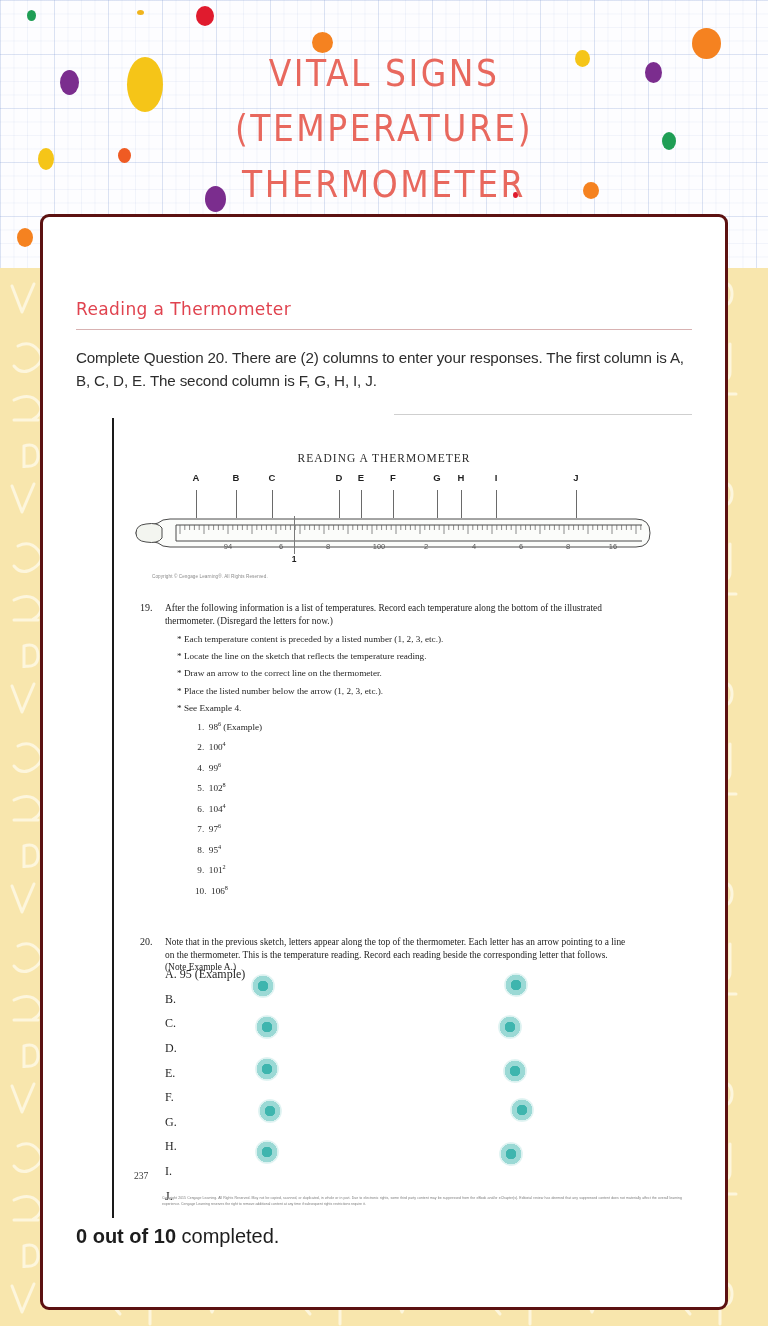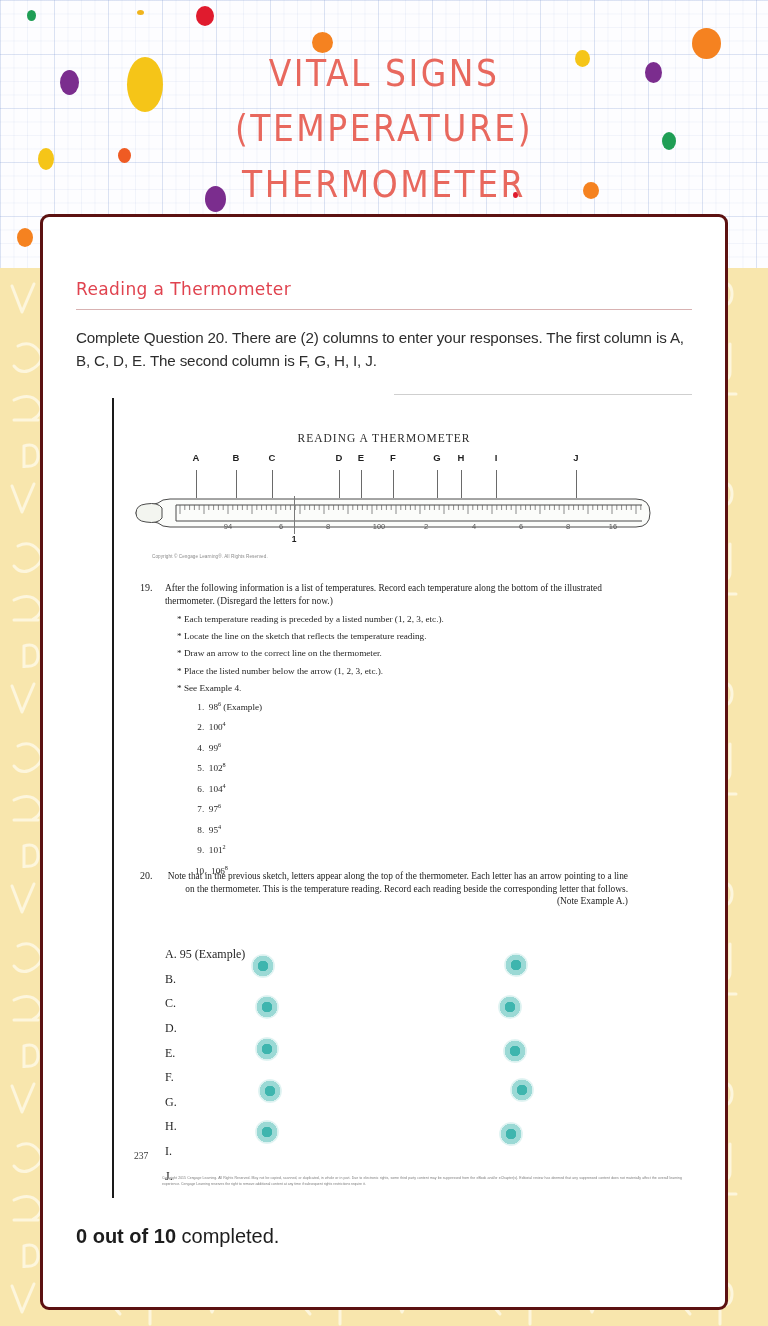--- a/index.html
+++ b/index.html
@@ -62,21 +62,21 @@
     position: absolute;
     left: 40px; top: 214px;
     width: 688px; height: 1096px;
     background: #ffffff;
     border: 3px solid #5c1111;
     border-radius: 9px;
     z-index: 3;
     overflow: hidden;
   }
 
-  .card-inner { padding: 62px 33px 0 33px; }
+  .card-inner { padding: 62px 33px 0 33px; margin-top: 20px; }
 
   .ws-title {
     font-family: "DejaVu Sans", sans-serif;
     font-size: 17px;
     color: #e0434f;
     letter-spacing: 0.4px;
     padding-bottom: 10px;
   }
   .ws-rule { height: 1px; background: #d8b2b2; margin-bottom: 16px; }
 
@@ -435,40 +435,40 @@
         <div class="arrow-one"></div>
         <div class="arrow-one-lbl">1</div>
       </div>
 
       <div class="therm-copy">Copyright © Cengage Learning®. All Rights Reserved.</div>
 
       <div class="q-block" style="top:188px;">
         <div class="q-num">19.</div>
         <div class="q-body">After the following information is a list of temperatures. Record each temperature along the bottom of the illustrated thermometer. (Disregard the letters for now.)</div>
         <div class="q-bullets" id="q19-bullets">
-            <div>* Each temperature reading is preceded by a listed number (1, 2, 3, etc.).</div>
+            <div>* Each temperature content is preceded by a listed number (1, 2, 3, etc.).</div>
             <div>* Locate the line on the sketch that reflects the temperature reading.</div>
             <div>* Draw an arrow to the correct line on the thermometer.</div>
             <div>* Place the listed number below the arrow (1, 2, 3, etc.).</div>
             <div>* See Example 4.</div>
           </div>
         <div class="num-list" id="q19-readings">
             <div> 1.  98<sup>6</sup> (Example)</div>
             <div> 2.  100<sup>4</sup></div>
             <div> 4.  99<sup>6</sup></div>
             <div> 5.  102<sup>8</sup></div>
             <div> 6.  104<sup>4</sup></div>
             <div> 7.  97<sup>6</sup></div>
             <div> 8.  95<sup>4</sup></div>
             <div> 9.  101<sup>2</sup></div>
             <div>10.  106<sup>8</sup></div>
           </div>
       </div>
 
-      <div class="q-block" style="top:476px;text-align:right;">
+      <div class="q-block" style="top:522px;">
         <div class="q-num">20.</div>
         <div class="q-body">Note that in the previous sketch, letters appear along the top of the thermometer. Each letter has an arrow pointing to a line on the thermometer. This is the temperature reading. Record each reading beside the corresponding letter that follows. (Note Example A.)</div>
       </div>
 
       <div class="ans-area" style="top:548px;">
         <div class="ans-letters" id="ans-letters">
             <div>A.  95 (Example)</div>
             <div>B.</div>
             <div>C.</div>
             <div>D.</div>

